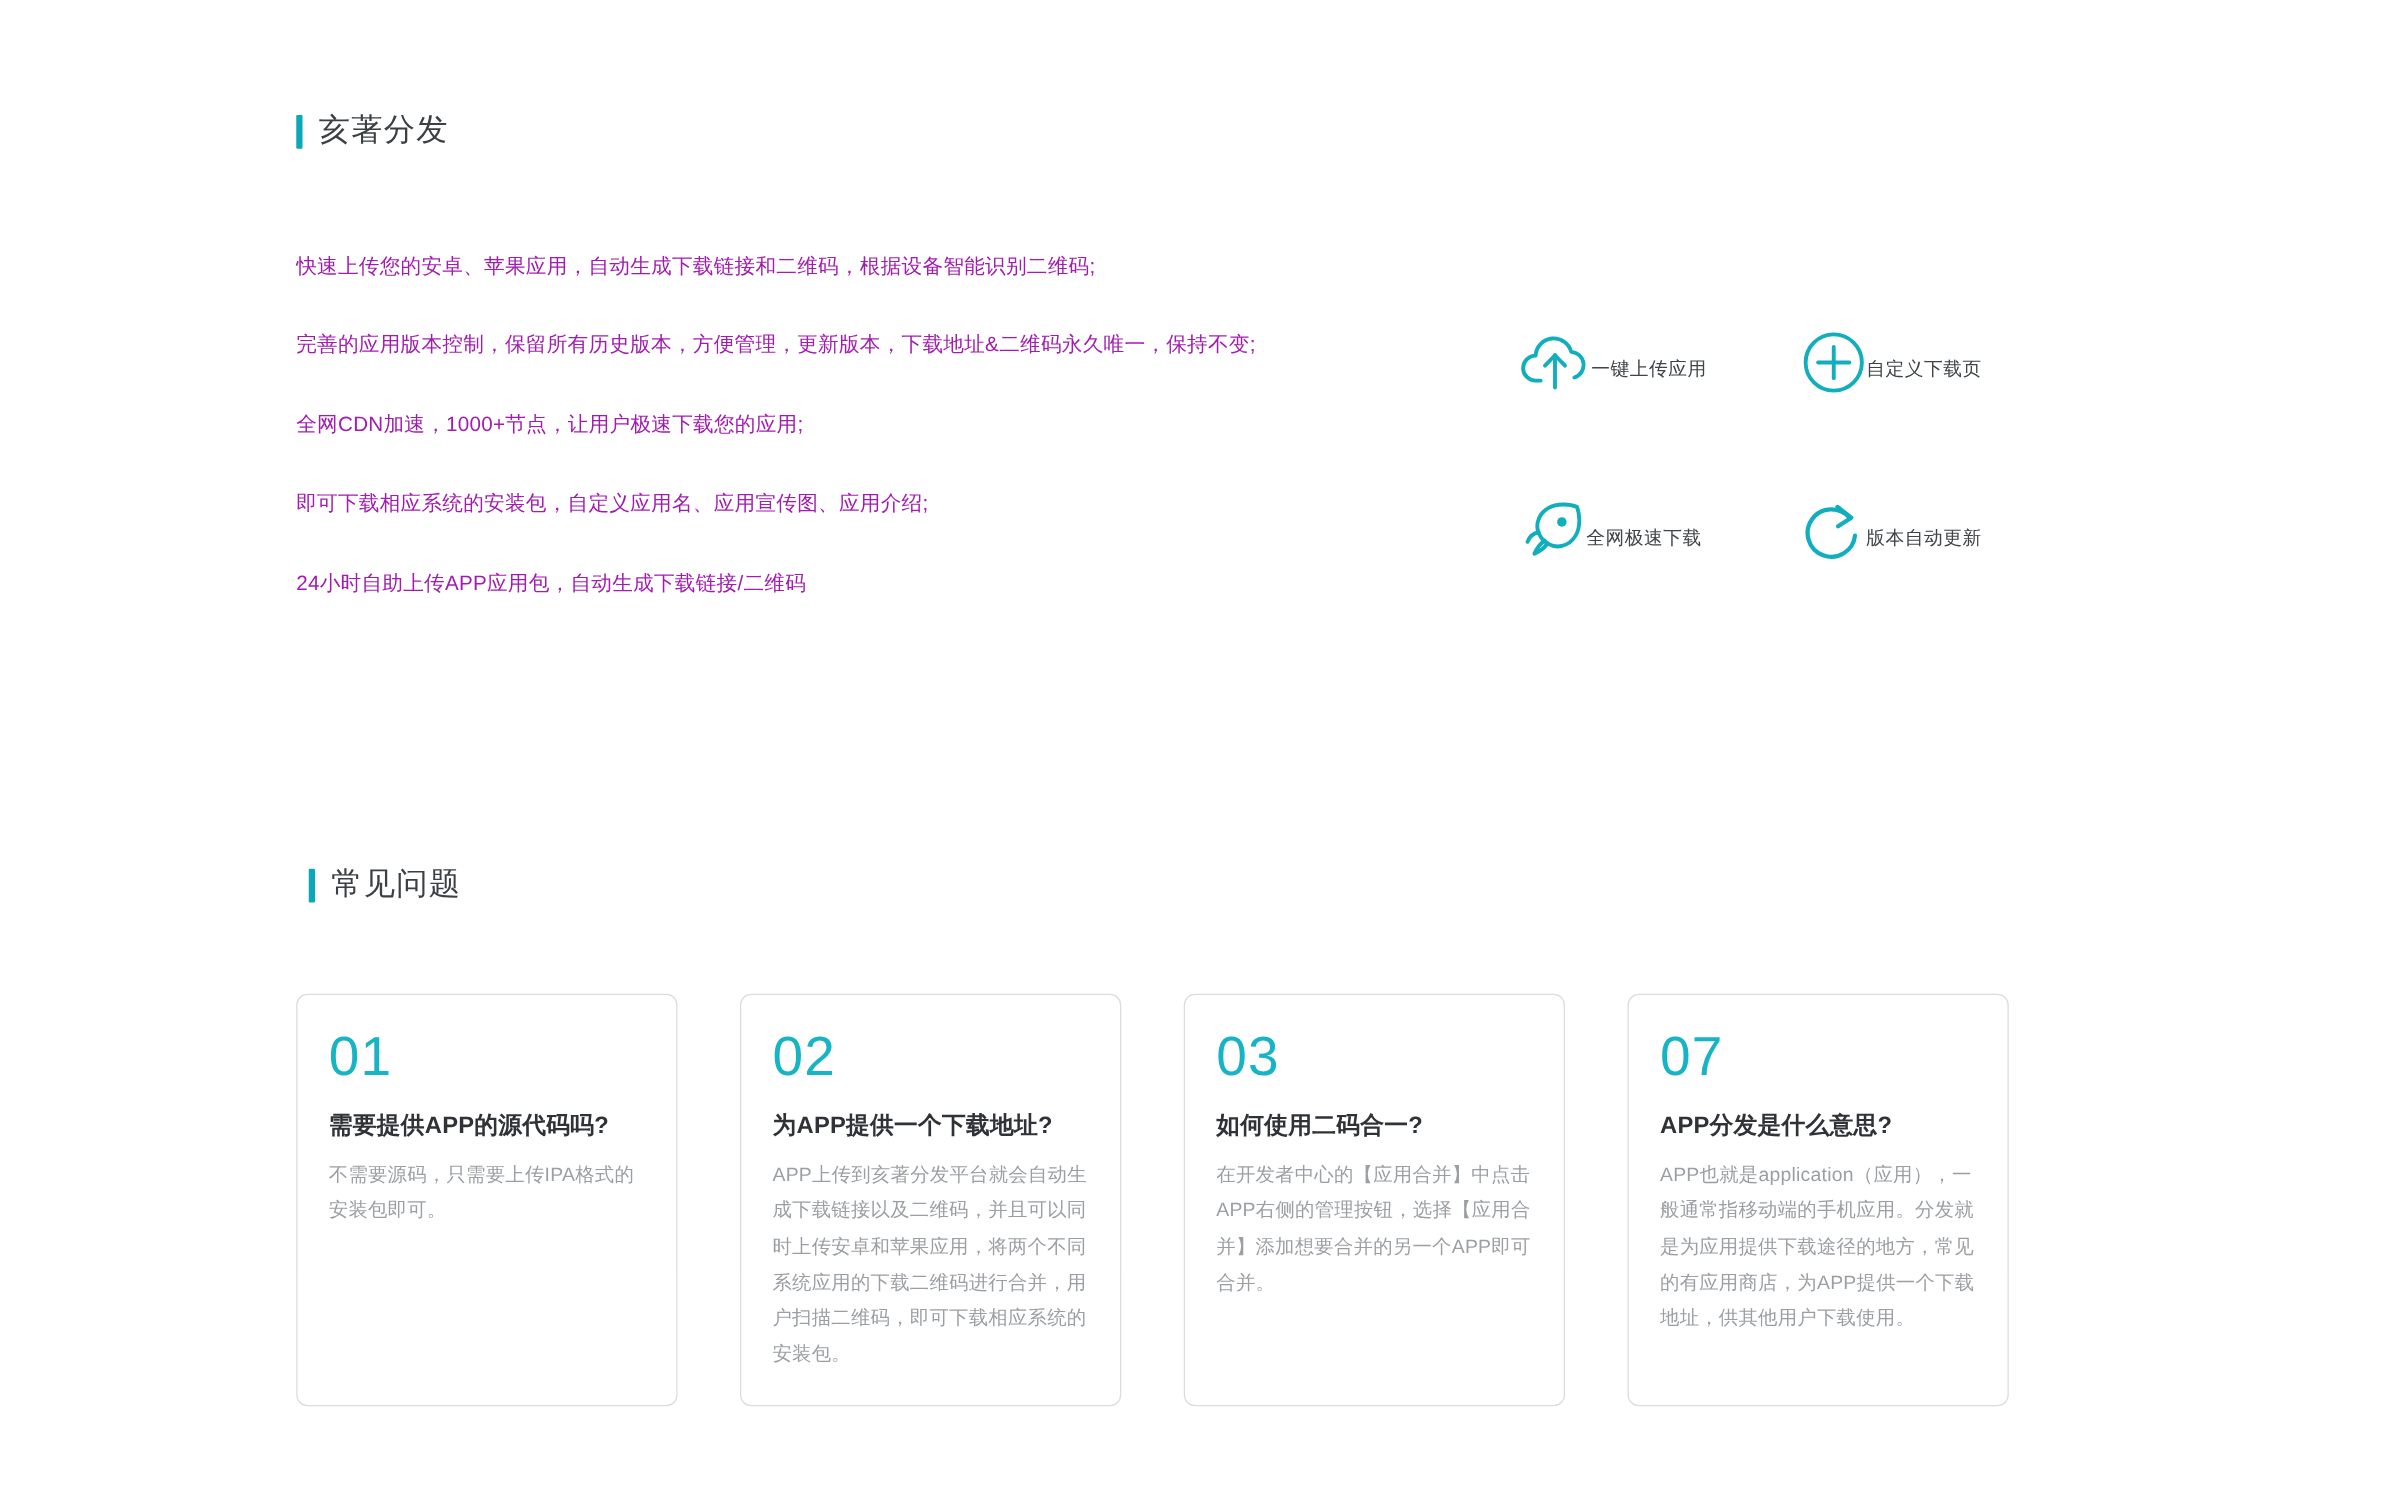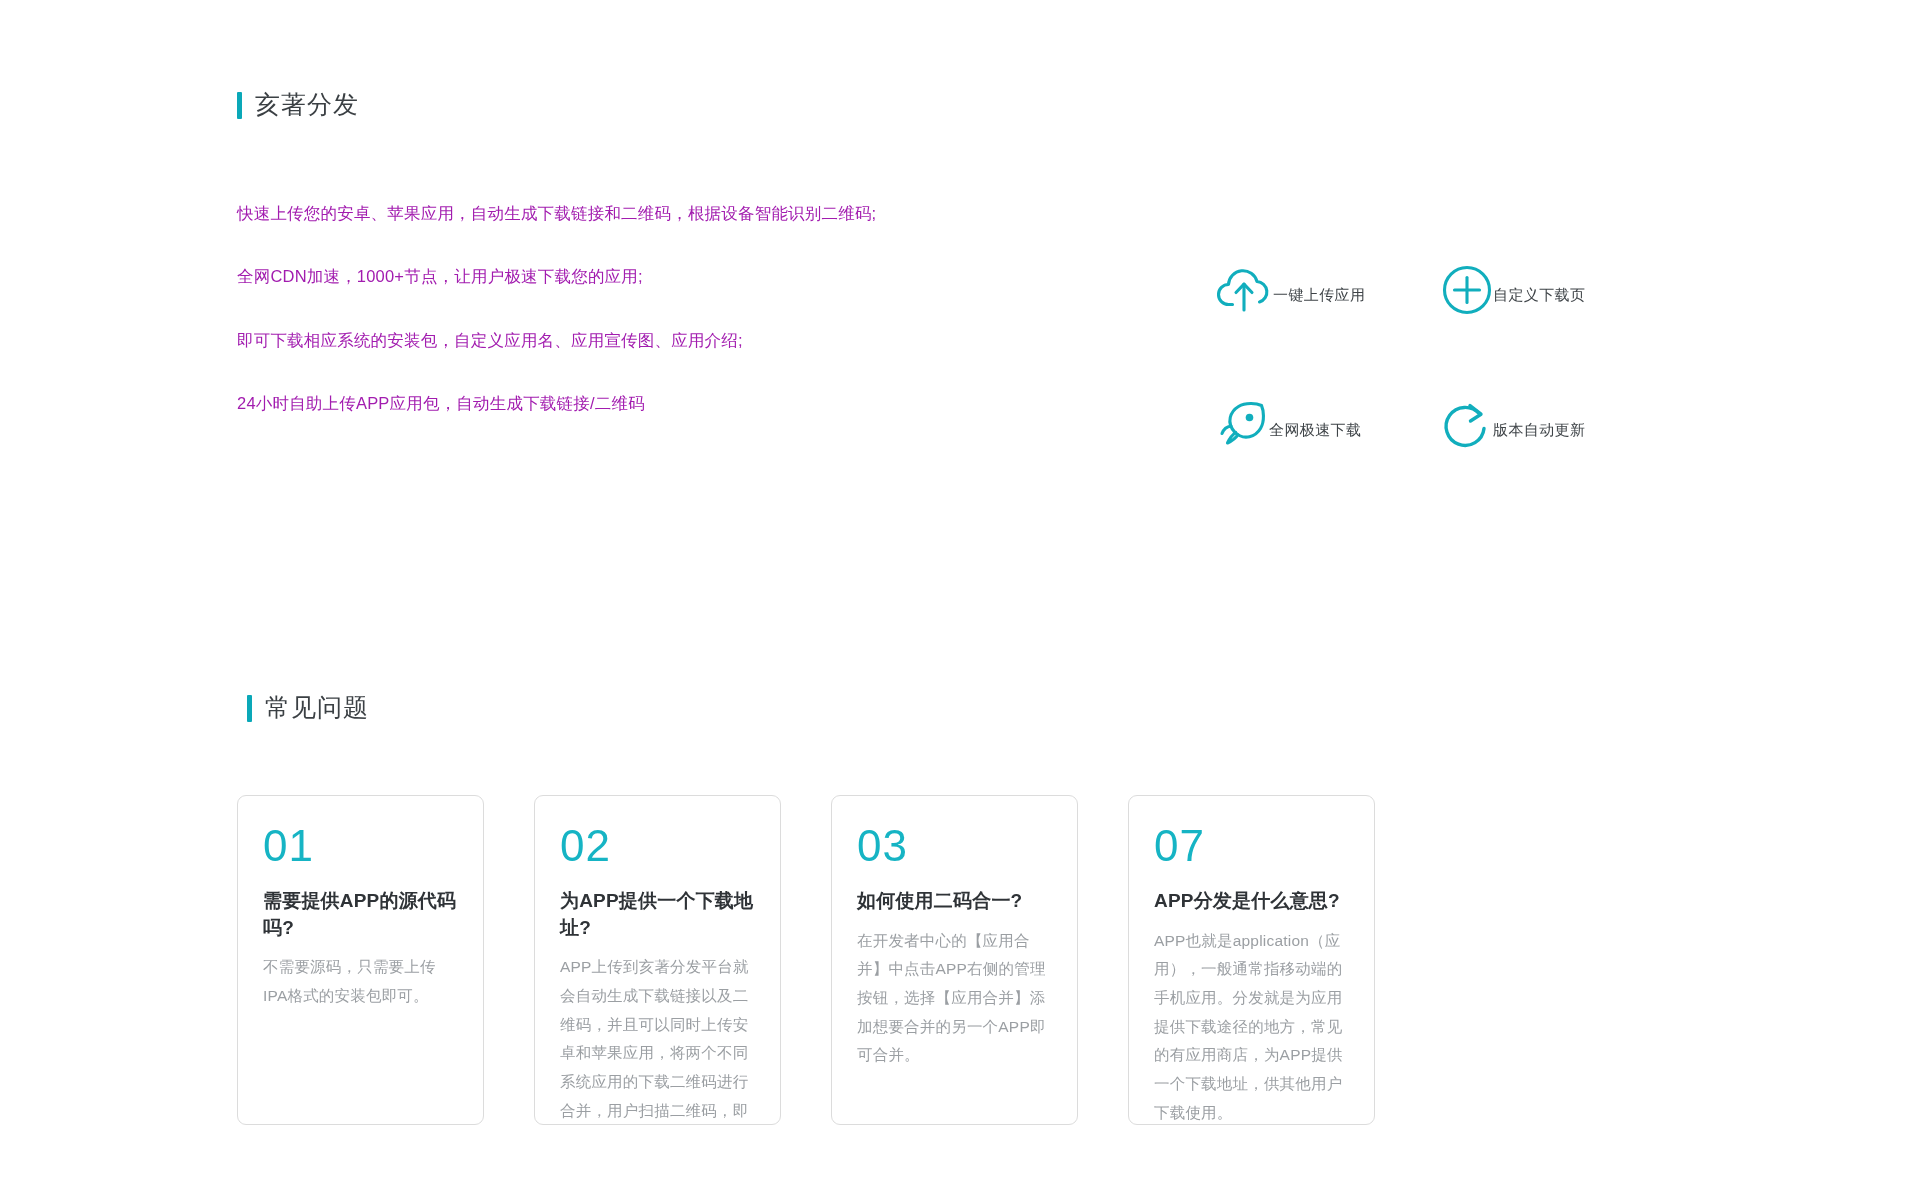--- a/index.html
+++ b/index.html
@@ -98,21 +98,21 @@
   }
 
   #faq-cards {
     position: absolute;
     left: 237px;
     top: 795px;
     display: flex;
     gap: 50px;
   }
   .faq-card {
-    width: 247px;
+    width: 305px;
     height: 330px;
     border: 1px solid #dcdcdc;
     border-radius: 9px;
     background: #ffffff;
     padding: 28px 25px 20px 25px;
     overflow: hidden;
   }
   .faq-number {
     font-size: 44px;
     font-weight: 400;
@@ -142,20 +142,21 @@
 
 <div class="page">
 
   <div class="section-heading" id="intro-section">
     <span class="heading-bar"></span>
     <span class="heading-text">亥著分发</span>
   </div>
 
   <div id="feature-list">
     <div class="feature-line">快速上传您的安卓、苹果应用，自动生成下载链接和二维码，根据设备智能识别二维码;</div>
+    <div class="feature-line">完善的应用版本控制，保留所有历史版本，方便管理，更新版本，下载地址&amp;二维码永久唯一，保持不变;</div>
     <div class="feature-line">全网CDN加速，1000+节点，让用户极速下载您的应用;</div>
     <div class="feature-line">即可下载相应系统的安装包，自定义应用名、应用宣传图、应用介绍;</div>
     <div class="feature-line">24小时自助上传APP应用包，自动生成下载链接/二维码</div>
   </div>
 
   <div id="icon-grid">
 
     <div class="icon-cell">
       <div class="icon-art">
         <svg width="58" height="52" viewBox="0 0 58 52" fill="none" stroke="#11aebd" stroke-width="3.1" stroke-linecap="round" stroke-linejoin="round">

